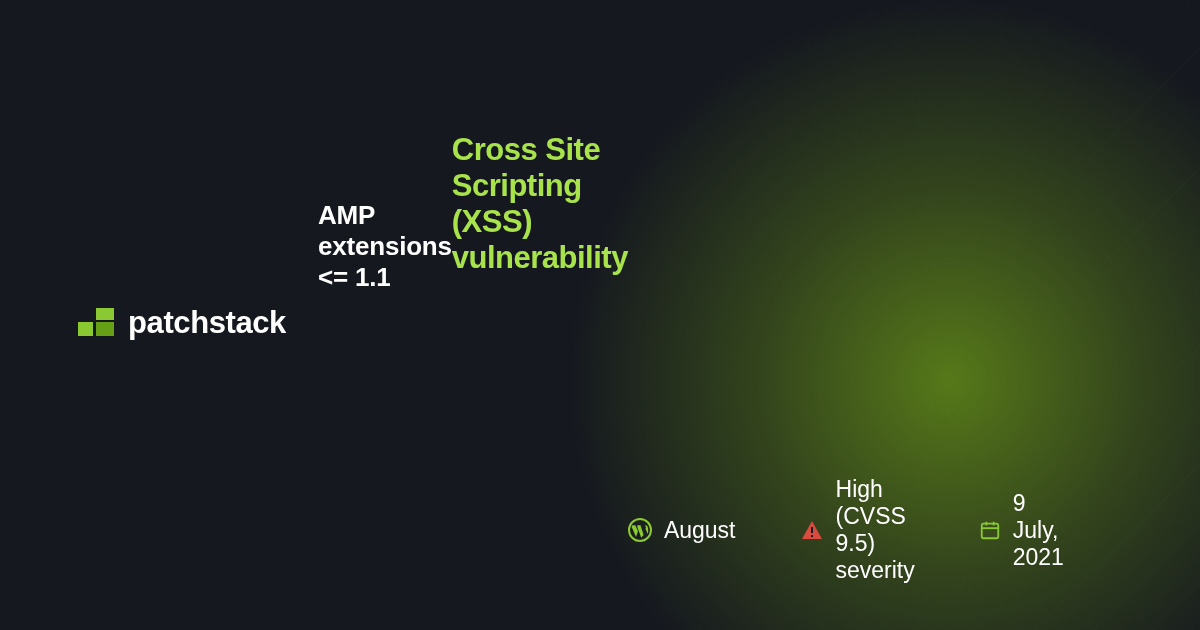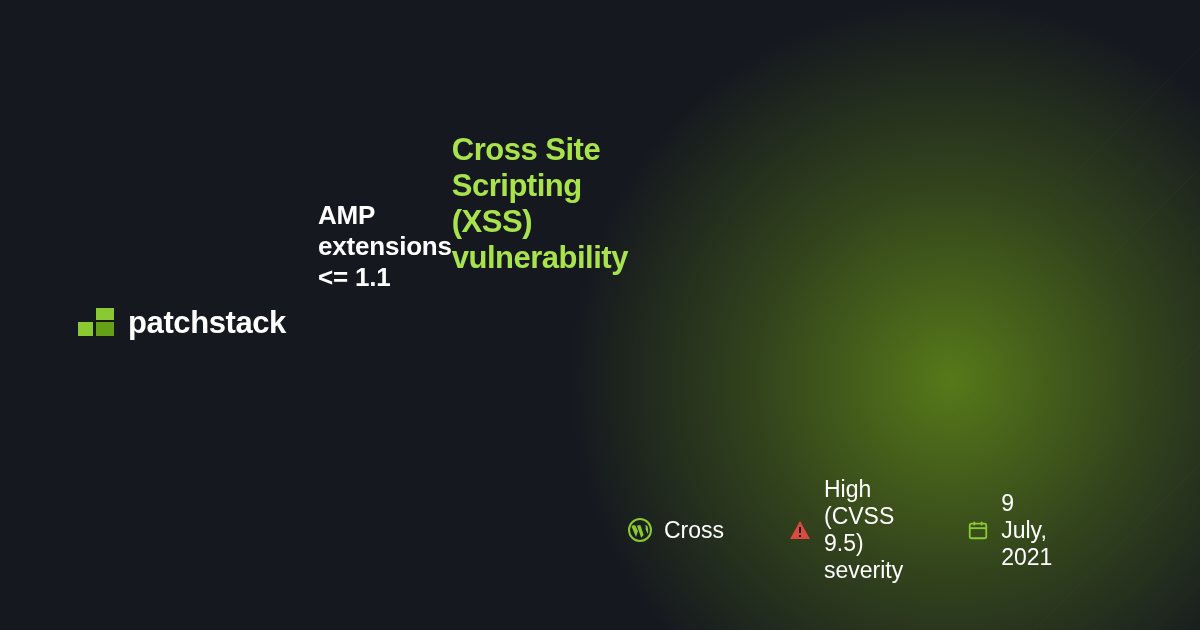--- a/index.html
+++ b/index.html
@@ -128,21 +128,21 @@
   <h1 class="title">Cross Site Scripting (XSS) vulnerability</h1>
 
   <div class="footer">
     <div class="item">
       <span class="icon">
         <svg width="24" height="24" viewBox="0 0 24 24" fill="none">
           <circle cx="12" cy="12" r="11" stroke="#8BC932" stroke-width="2"></circle>
           <path d="M3.5 8.5 L8 19 L10 13 L7.2 7.2 L4.5 7.2 M9.5 7.2 L12.5 7.2 L15.6 17 L13.2 19.8 L9.2 8.5 M16.5 7.5 C18 8 18.2 9.5 17.5 11 L19.8 16 C20.5 13 20.5 10 19 7.5 Z" fill="#8BC932"></path>
         </svg>
       </span>
-      <span>Cross</span>
+      <span>August</span>
     </div>
 
     <div class="item">
       <span class="icon">
         <svg width="24" height="24" viewBox="0 0 24 24">
           <path d="M12 3 L22 21 L2 21 Z" fill="#D94A3F"></path>
           <rect x="11" y="9" width="2" height="6" fill="#15181f"></rect>
           <rect x="11" y="17" width="2" height="2" fill="#15181f"></rect>
         </svg>
       </span>

